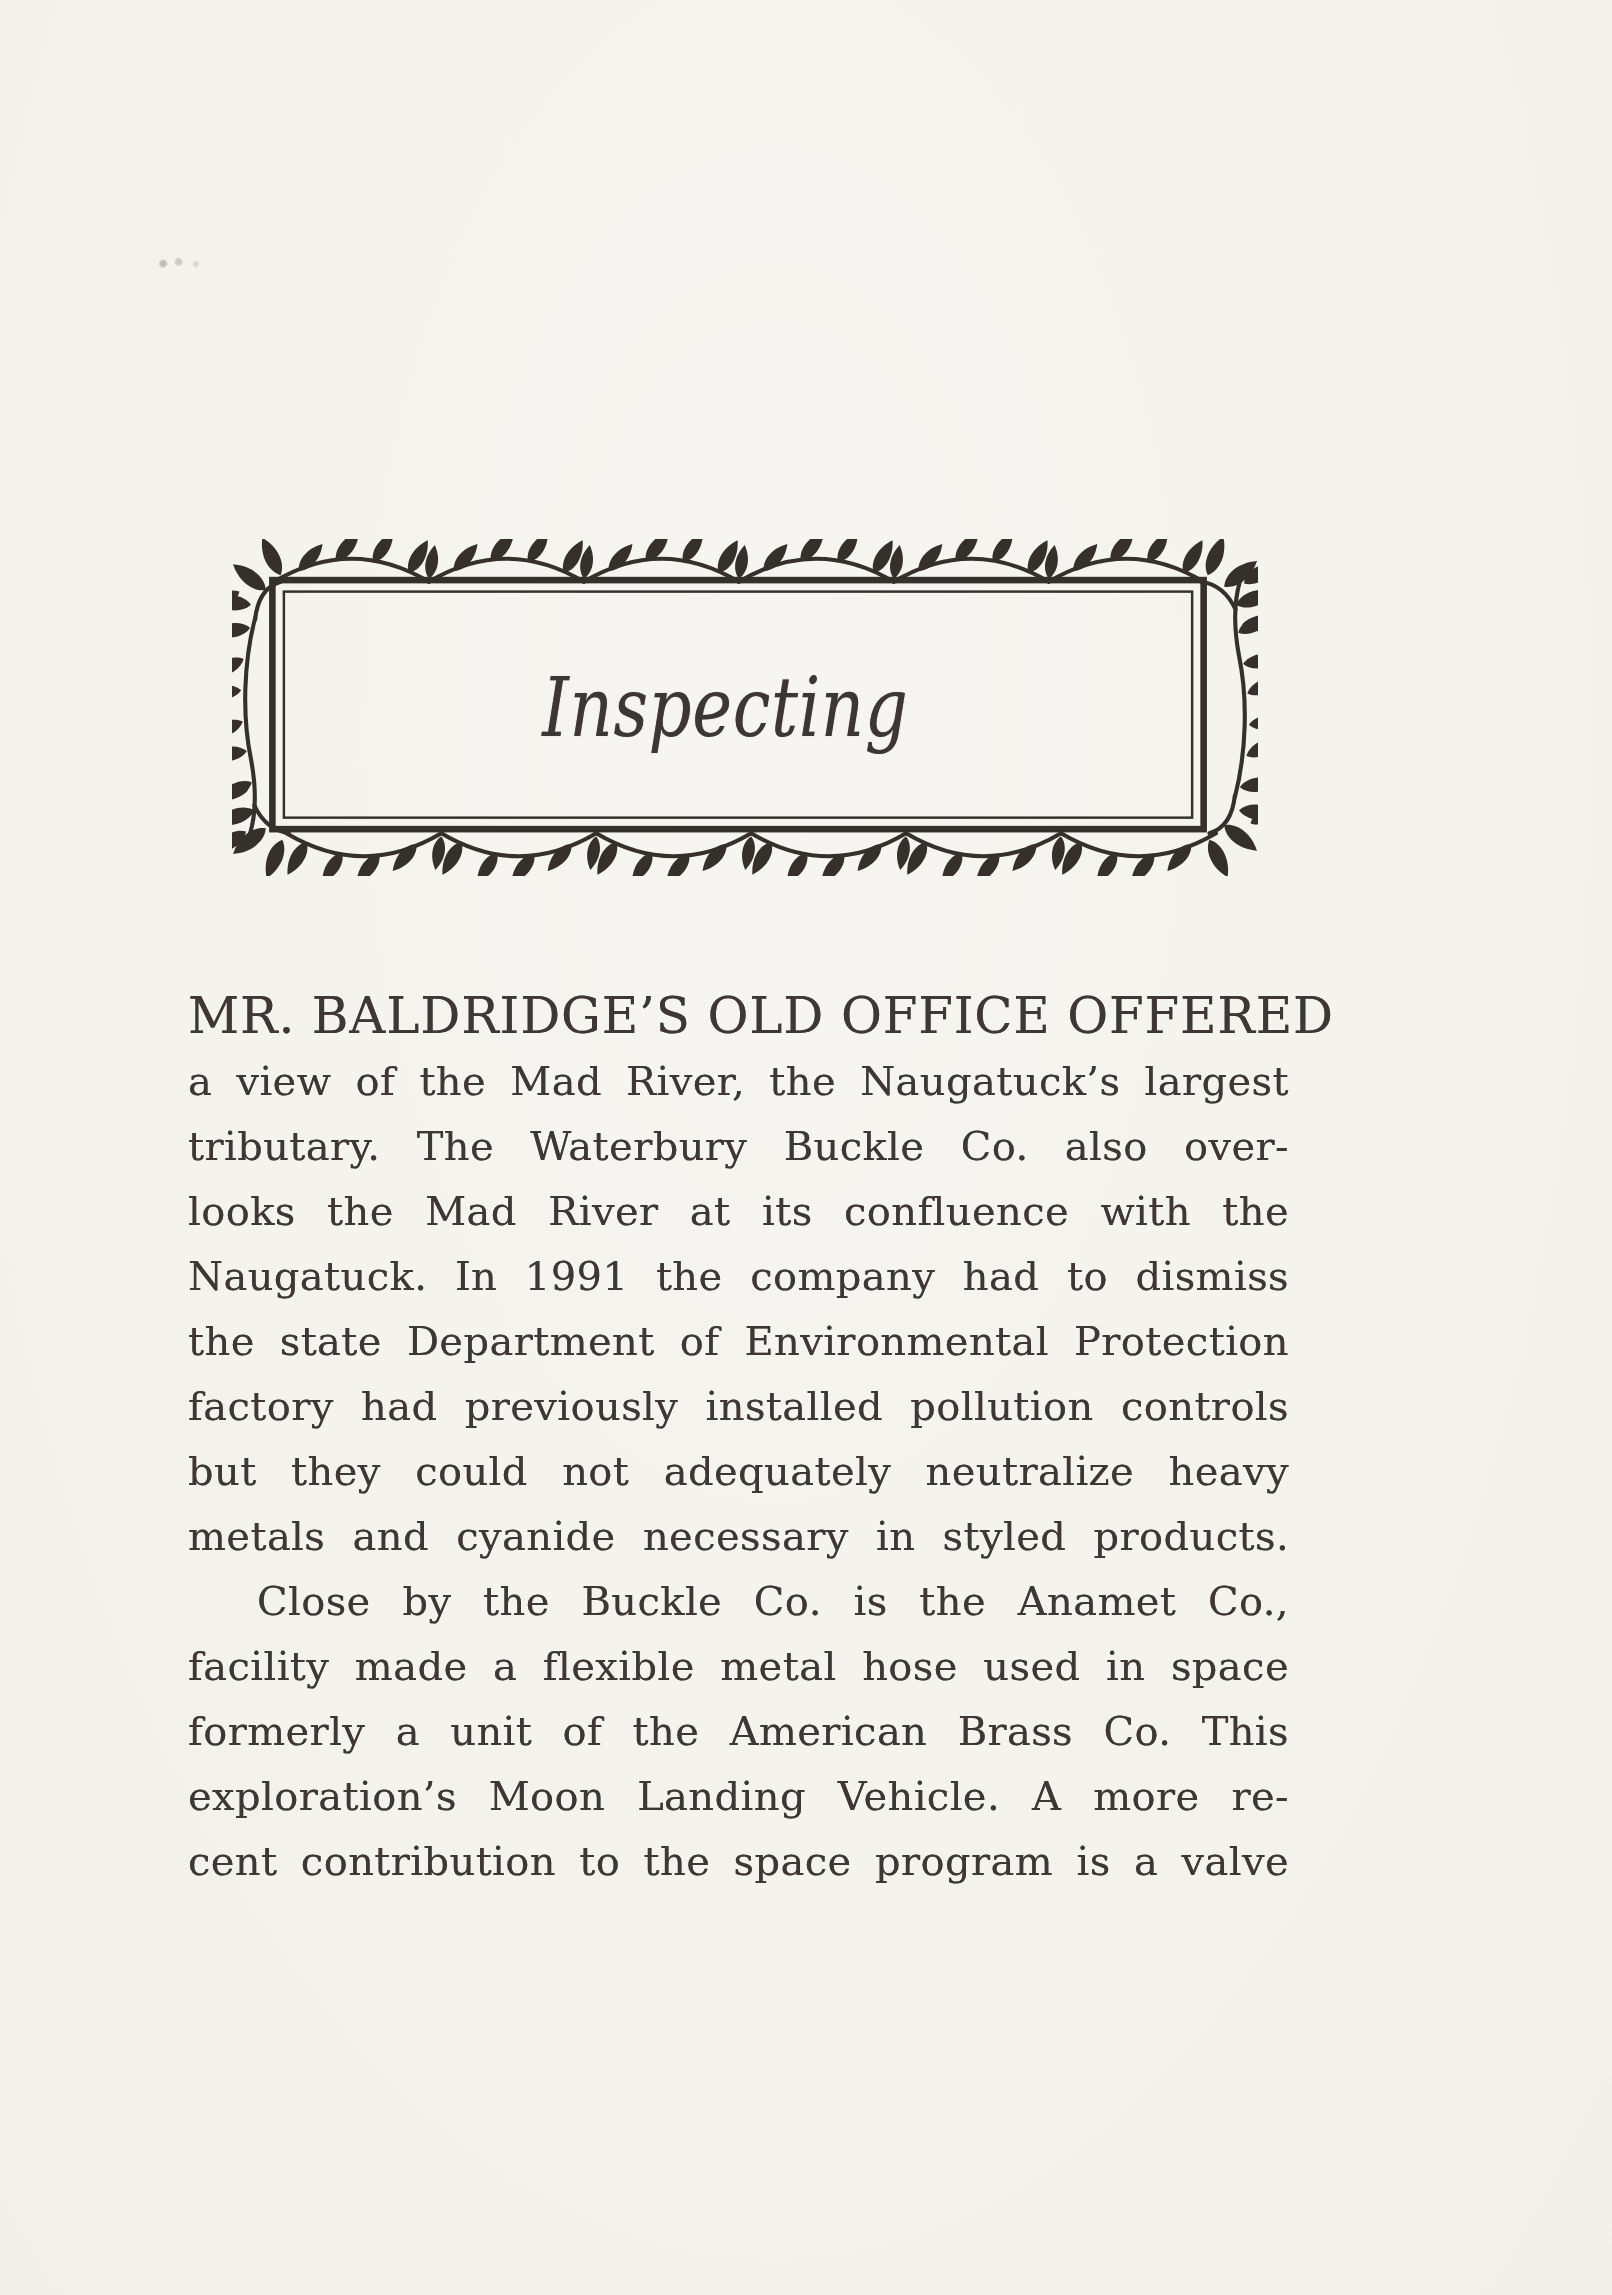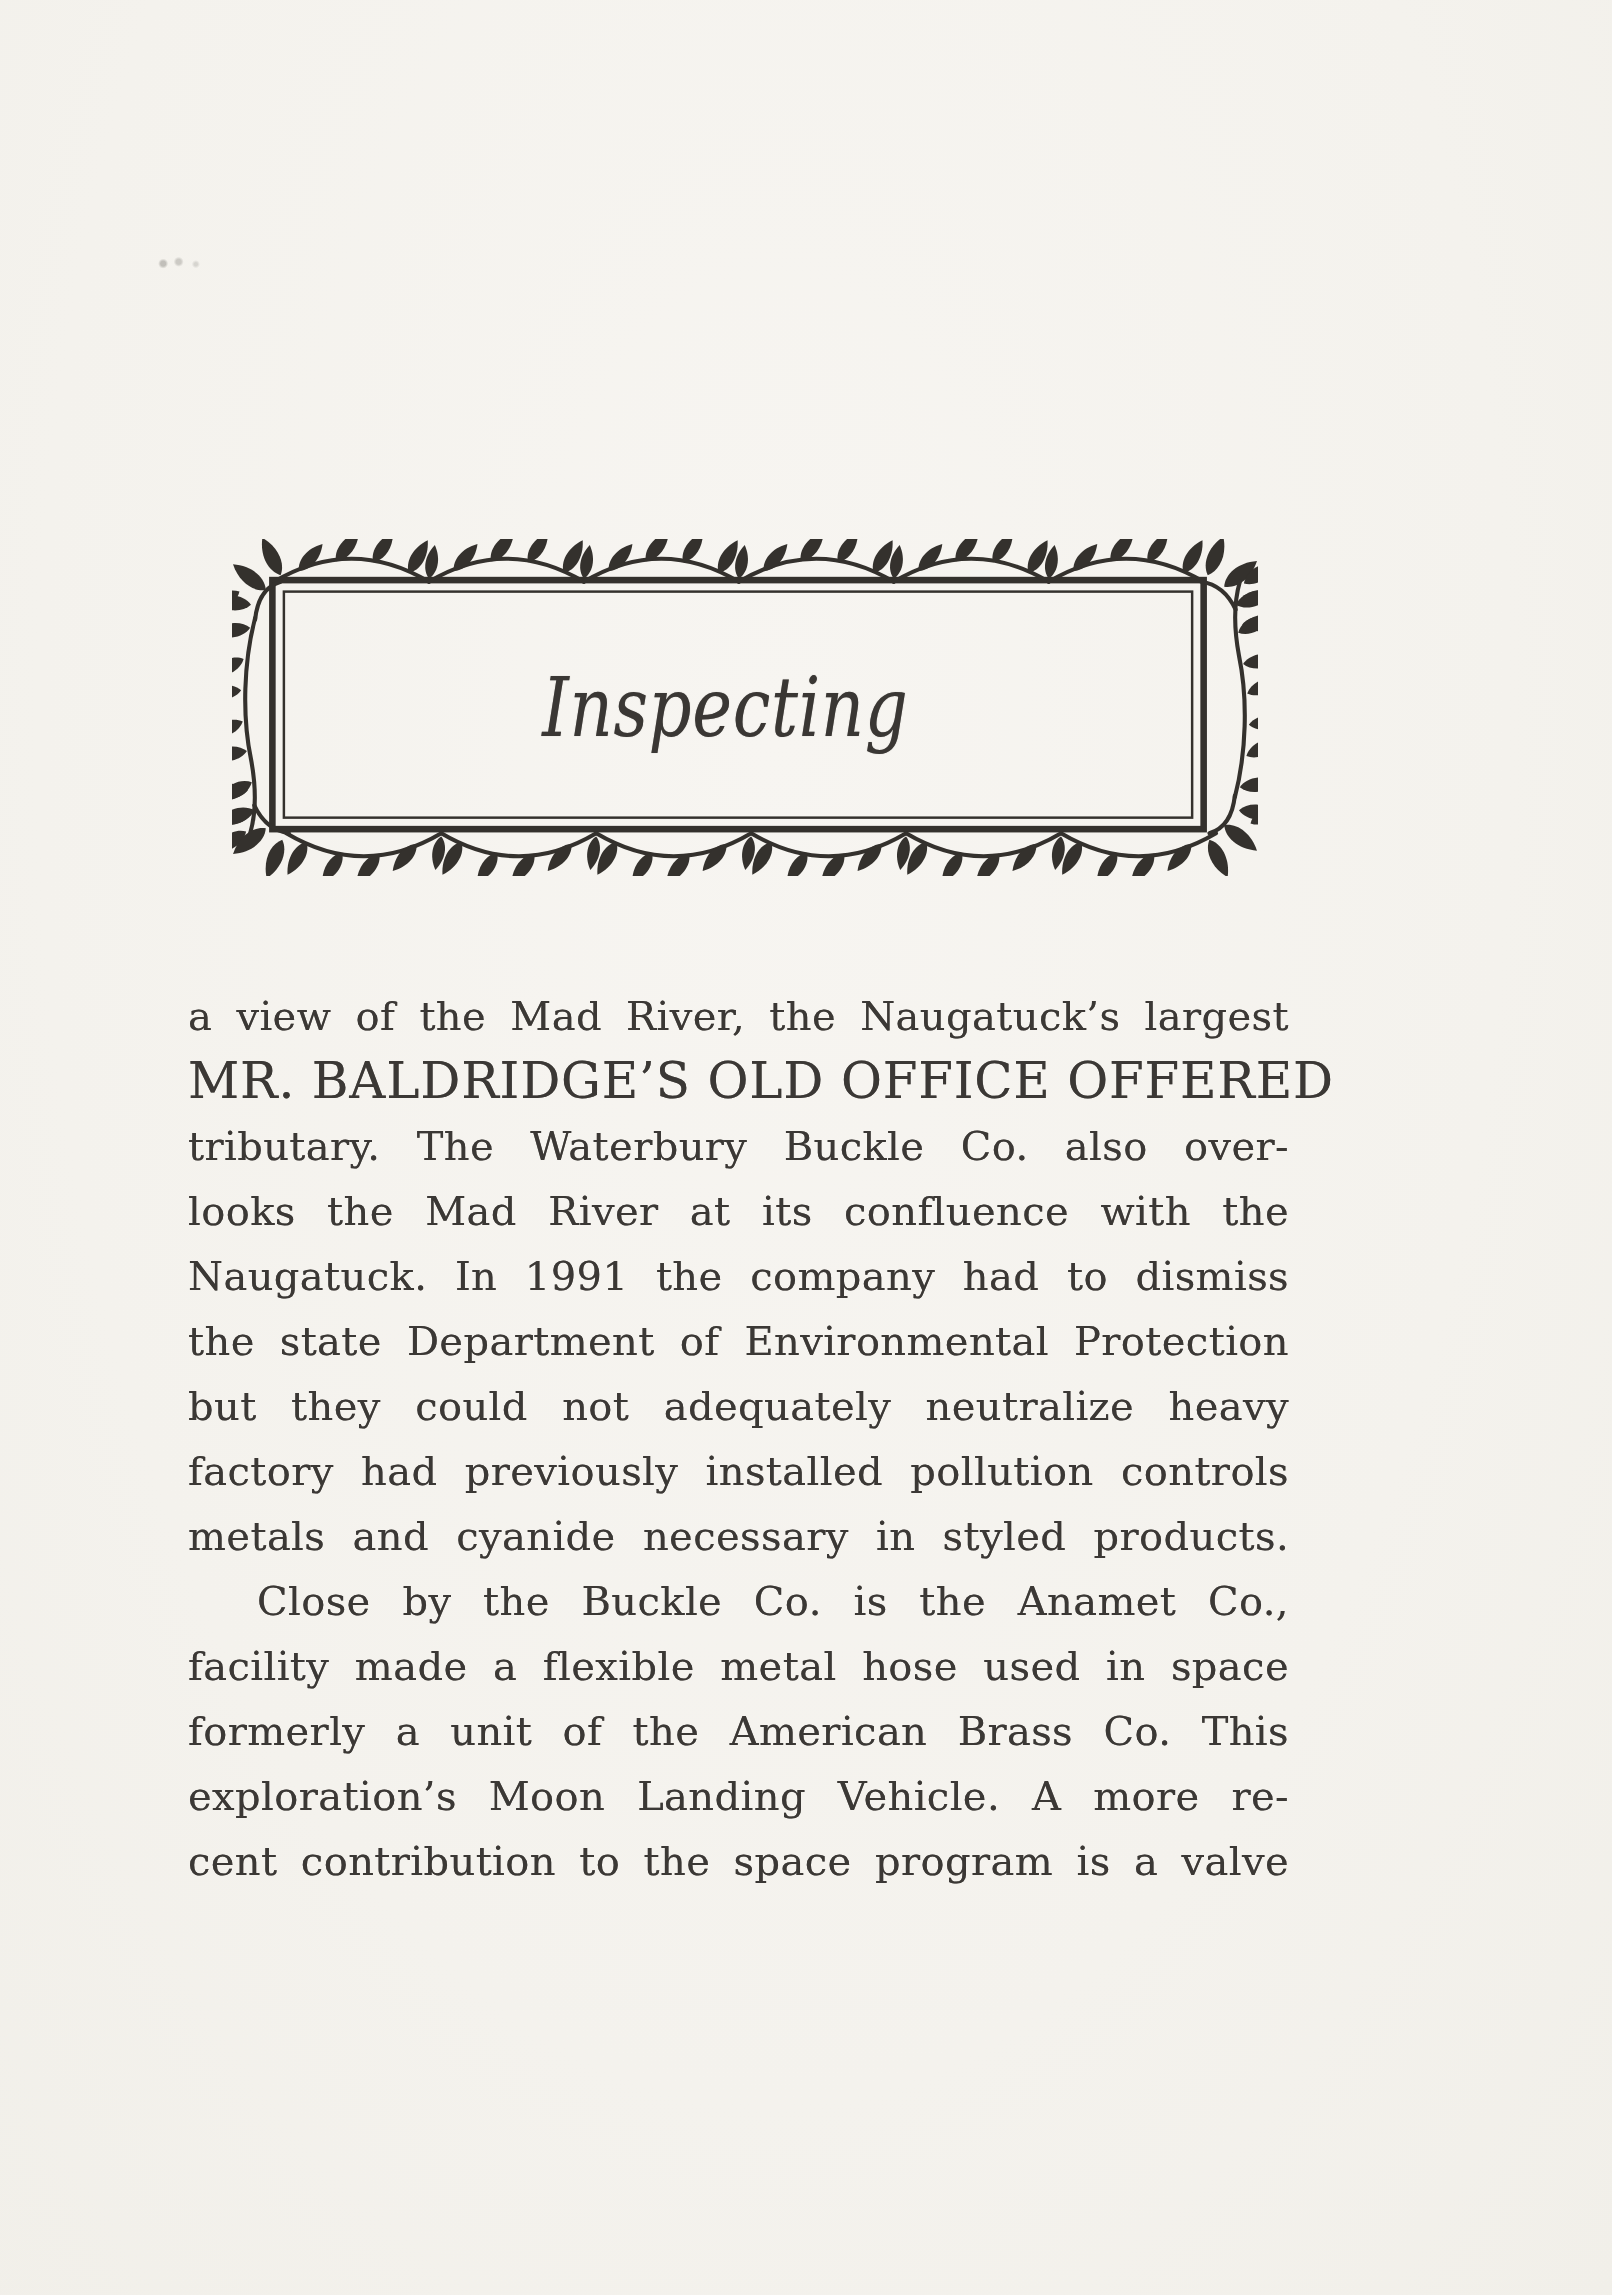--- a/index.html
+++ b/index.html
@@ -185,28 +185,28 @@
           <use href="#leaf" fill="#34312d" transform="translate(1220 80) rotate(72) scale(1.1)"></use>
           <use href="#leaf" fill="#34312d" transform="translate(1228 104) rotate(88) scale(1.1)"></use>
         </g>
       </svg>
     <div class="plaque-label">
       <span>Inspecting</span>
     </div>
   </div>
 
   <div class="text-block">
+      <div class="line caps">MR. BALDRIDGE’S OLD OFFICE OFFERED</div>
       <div class="line">a view of the Mad River, the Naugatuck’s largest</div>
-      <div class="line caps">MR. BALDRIDGE’S OLD OFFICE OFFERED</div>
       <div class="line">tributary. The Waterbury Buckle Co. also over-</div>
       <div class="line">looks the Mad River at its confluence with the</div>
       <div class="line">Naugatuck. In 1991 the company had to dismiss</div>
       <div class="line">the state Department of Environmental Protection</div>
+      <div class="line">factory had previously installed pollution controls</div>
       <div class="line">but they could not adequately neutralize heavy</div>
-      <div class="line">factory had previously installed pollution controls</div>
       <div class="line">metals and cyanide necessary in styled products.</div>
       <div class="line indent">Close by the Buckle Co. is the Anamet Co.,</div>
       <div class="line">facility made a flexible metal hose used in space</div>
       <div class="line">formerly a unit of the American Brass Co. This</div>
       <div class="line">exploration’s Moon Landing Vehicle. A more re-</div>
       <div class="line">cent contribution to the space program is a valve</div>
     </div>
 
 </div>
 

